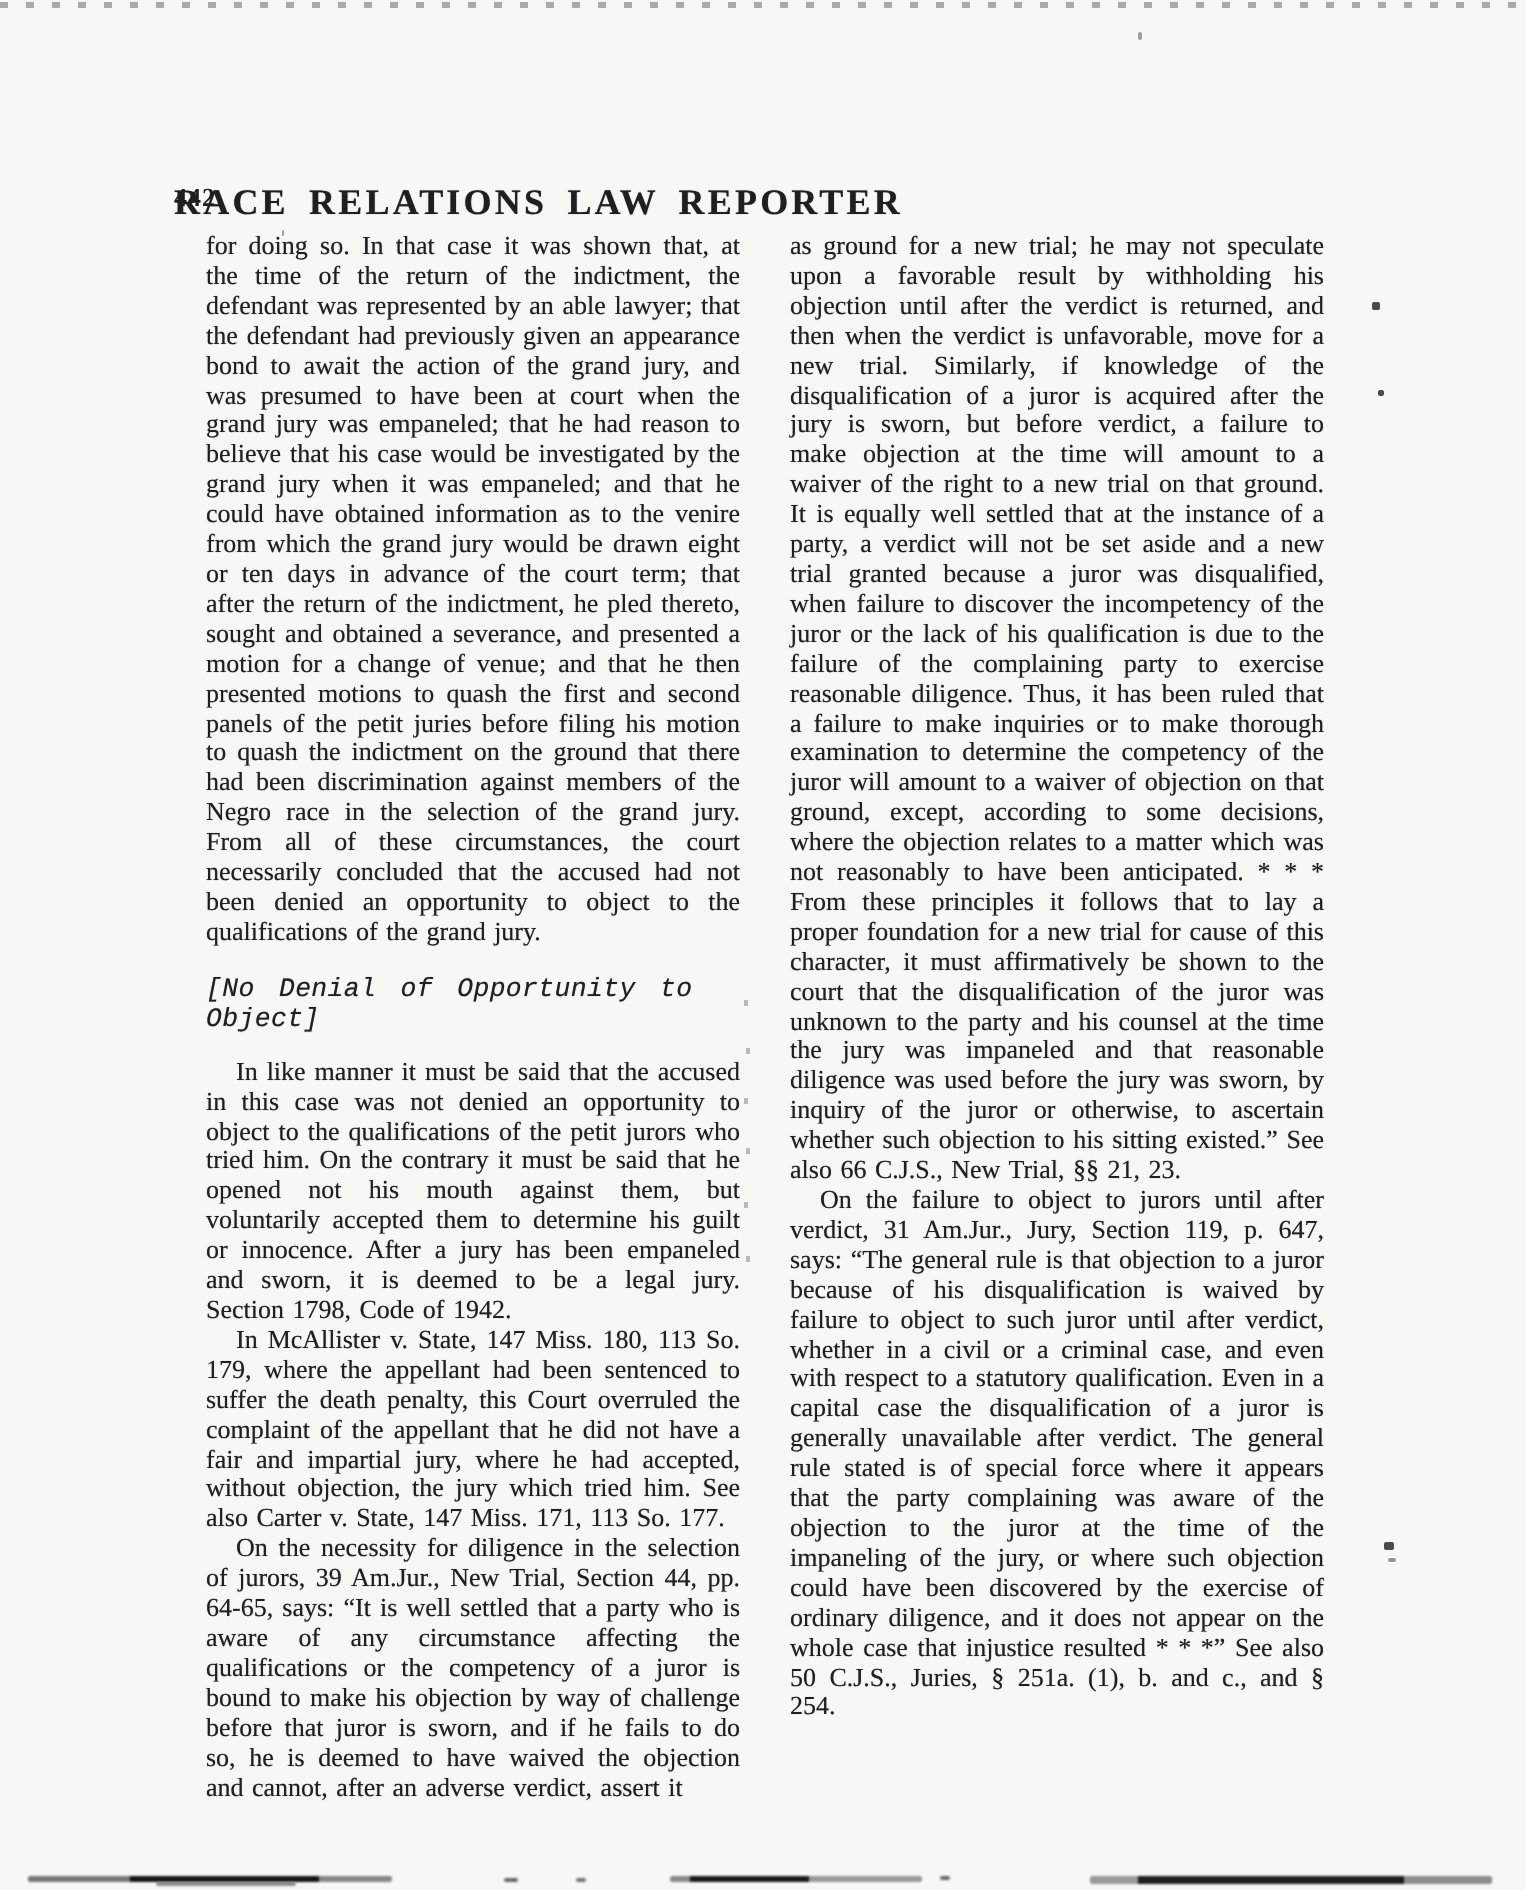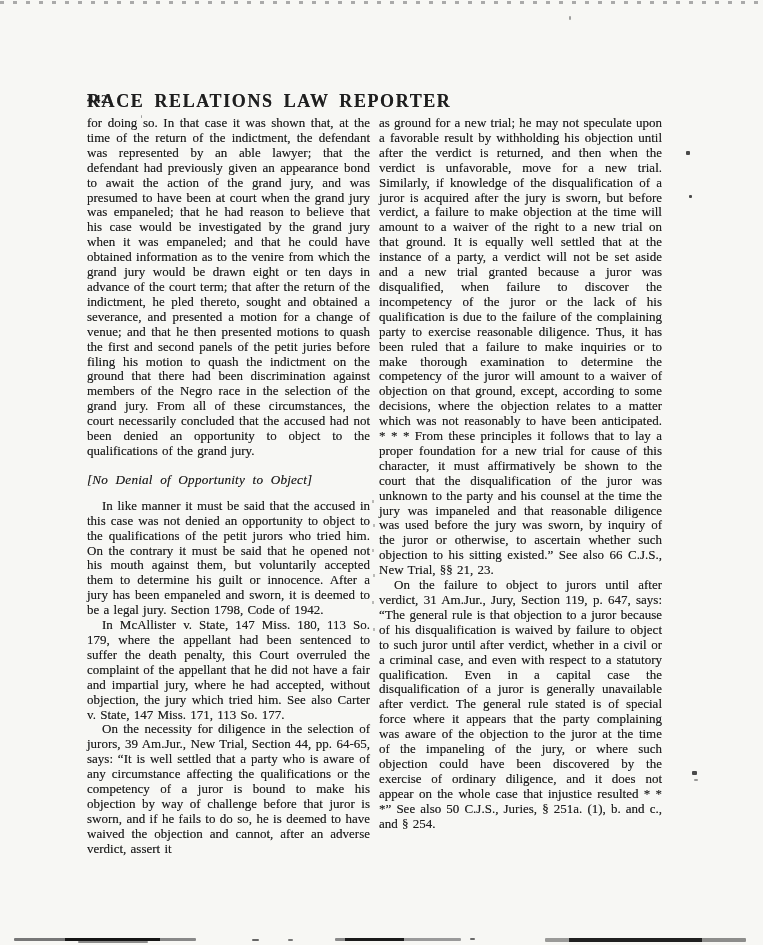--- a/index.html
+++ b/index.html
@@ -36,38 +36,39 @@
   .running-title{
     display:block;text-align:left;
     font-weight:bold;font-size:18px;letter-spacing:1.6px;
     word-spacing:4px;
     text-shadow:0 0 .5px rgba(0,0,0,.55);
   }
   .columns{
     position:absolute;left:87px;top:116px;width:575px;
     display:flex;gap:9px;
   }
-  .column{width:283px;}
+  .column{width:283px;margin-left:16px;}
   .column.right{width:283px;}
   .para{
     margin:0;
     font-size:13px;line-height:14.9px;
     text-align:justify;
     text-indent:15px;
     text-shadow:0 0 .45px rgba(0,0,0,.5);
     word-spacing:1px;
   }
   .para.cont{text-indent:0;}
   .section-heading{
     font-style:italic;
     font-size:13.2px;line-height:15px;
     margin:13px 0 12px 0;
     word-spacing:4px;
     letter-spacing:.2px;
     text-shadow:0 0 .45px rgba(0,0,0,.5);
+    font-family:Liberation Mono, monospace;
   }
   
   .speck{position:absolute;background:var(--speck);border-radius:1px;}
   .tick{position:absolute;background:#b9b9b6;}
   .smudge{position:absolute;border-radius:1px;filter:blur(.4px);}
   .smudge.a{left:14px;top:938px;width:182px;height:3px;
     background:linear-gradient(90deg,#777 0 28%,#151515 28% 80%,#888 80%);}
   .smudge.a2{left:78px;top:941px;width:70px;height:2px;background:#5f5f5f;opacity:.7;}
   .smudge.b{left:335px;top:938px;width:126px;height:3px;
     background:linear-gradient(90deg,#8a8a8a 0 8%,#1a1a1a 8% 55%,#9a9a9a 55%);}

